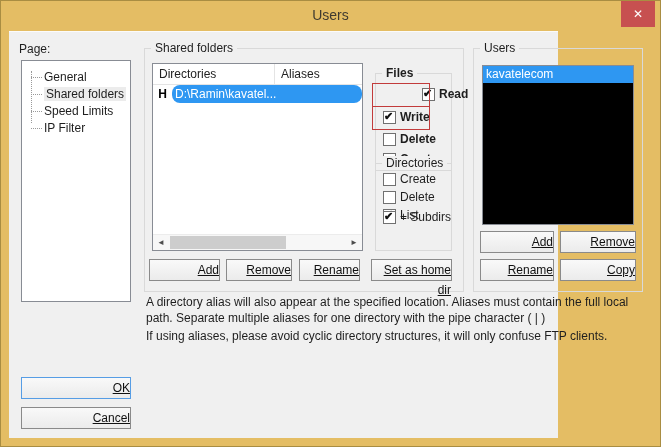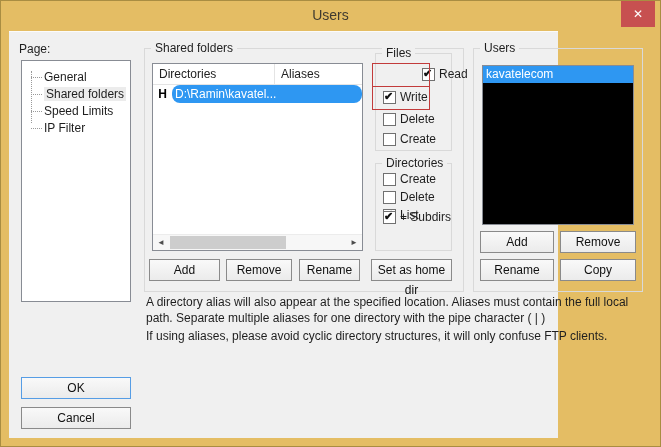--- a/index.html
+++ b/index.html
@@ -55,31 +55,31 @@
   .home-cell { width:19px; text-align:center; font-weight:bold; color:#000; }
   .dir-cell { flex:1; background:#2e97f2; color:#fff; padding-left:3px; white-space:nowrap; overflow:hidden;border-radius:8px; }
   .hscroll { position:absolute; left:0; bottom:0; width:209px; height:16px; background:#f7f7f7; border-top:1px solid #ececec; }
   .scroll-arrow { position:absolute; top:0; width:16px; height:15px; color:#4d4d4d; font-size:8px; text-align:center; line-height:15px; cursor:pointer; }
   .arr-left { left:0; } .arr-right { right:0; }
   .scroll-thumb { position:absolute; left:17px; top:1px; width:116px; height:13px; background:#cdcdcd; cursor:pointer; }
 
   
   .btn {
     background:linear-gradient(#f9f9f9,#ebebeb); border:1px solid #8a8a8a;
-    text-align:center; line-height:20px; height:22px; cursor:pointer; color:#111;
+    text-align:right; line-height:20px; height:22px; cursor:pointer; color:#111;text-decoration:underline;
   }
   .btn-default { border:1px solid #569de5; }
 
   .sf-btn-add { left:4px; top:210px; width:71px; }
   .sf-btn-remove { left:81px; top:210px; width:66px; }
   .sf-btn-rename { left:154px; top:210px; width:61px; }
   .sf-btn-sethome { left:226px; top:210px; width:81px; }
 
   
-  .files-group { left:230px; top:4px; width:77px; height:98px; }
+  .files-group { left:230px; top:24px; width:77px; height:98px;font-weight:bold; }
   .dirs-group { left:230px; top:114px; width:77px; height:88px; }
   .cb-row { position:absolute; left:7px; height:17px; line-height:15px; white-space:nowrap; cursor:pointer; }
   .cb {
     display:inline-block; width:13px; height:13px; background:#fff;
     border:1px solid #707070; vertical-align:-3px; margin-right:4px; position:relative;
   }
   .cb.checked::after {
     content:"\2714"; position:absolute; left:0px; top:-3px; font-size:11px;
     font-weight:bold; color:#111;
   }

